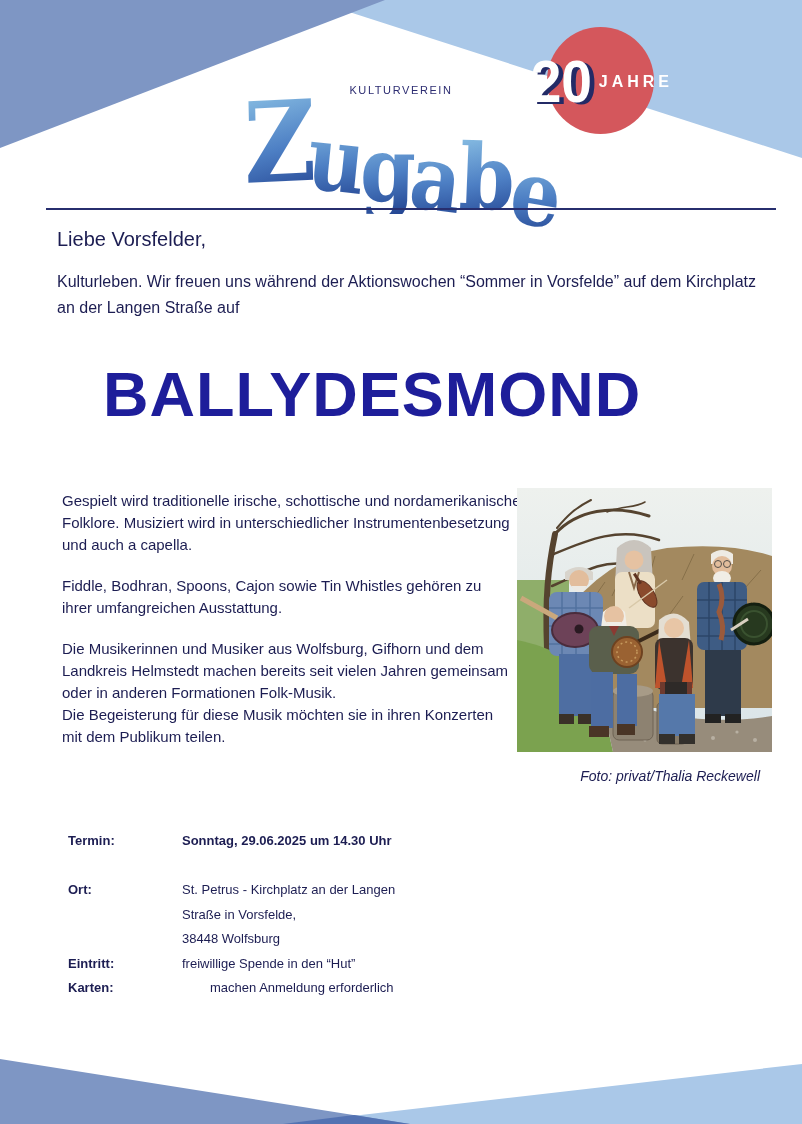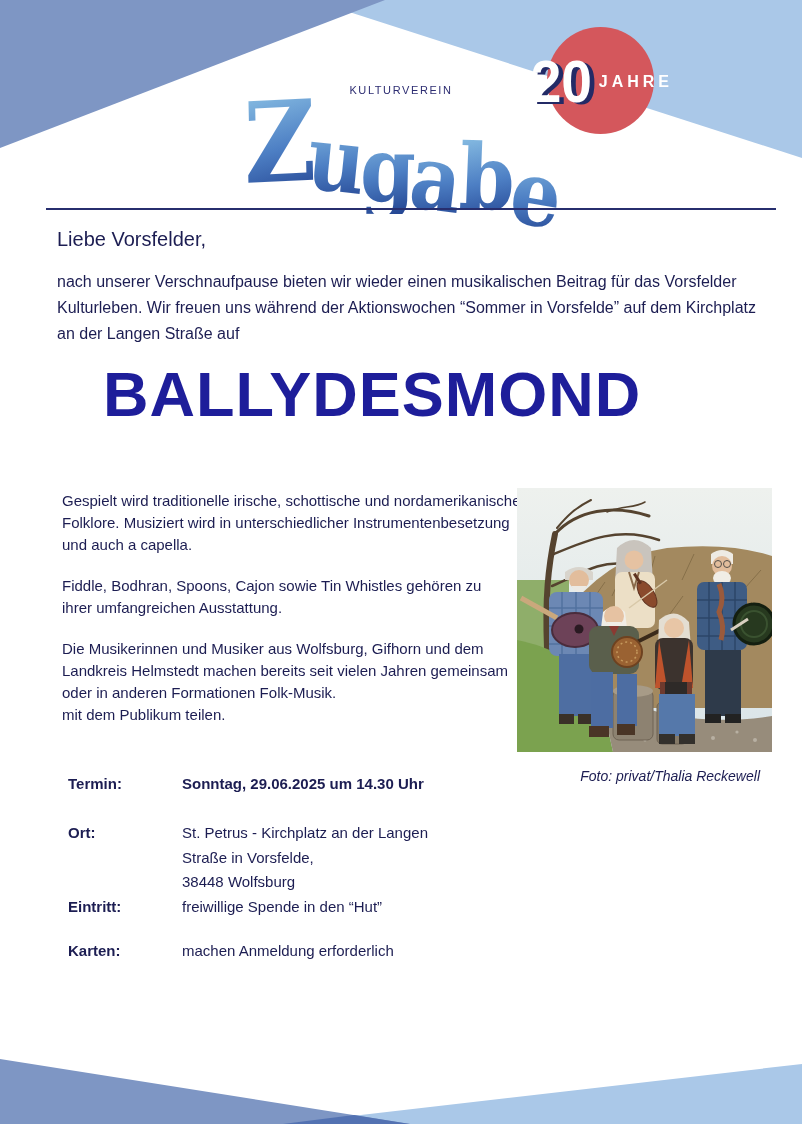--- a/index.html
+++ b/index.html
@@ -56,28 +56,28 @@
   .about .para{margin:0 8px 19px 0;}
   .about .para:last-child{margin-bottom:0;}
   .about div{white-space:nowrap;}
   
   .photo{position:absolute;top:488px;left:517px;}
   .photo-caption{
     position:absolute;top:768px;left:517px;width:243px;text-align:right;
     font-size:14px;font-style:italic;color:#1c1d52;
   }
   
-  .details{position:absolute;top:771px;left:68px;font-size:15px;}
+  .details{position:absolute;top:828px;left:68px;font-size:13px;}
   .drow{display:grid;grid-template-columns:114px auto;align-items:start;}
   .dlabel{font-weight:bold;}
   .drow-termin{margin-bottom:24px;line-height:26px;}
   .drow-termin .dvalue{font-weight:bold;}
   .drow-ort{line-height:24.5px;}
   .drow-eintritt{line-height:24.5px;}
-  .drow-karten{margin-top:20px;line-height:24.5px;}
+  .drow-karten{margin-top:0;line-height:24.5px;gap:28px;}
   
   .footer-deco{position:absolute;bottom:0;left:0;}
 </style>
 </head>
 <body>
 
 <div class="page">
 
   <svg class="header-deco" width="802" height="162" viewBox="0 0 802 162">
     <polygon points="312,0 802,0 802,158" fill="#aac8e8"></polygon>
@@ -93,41 +93,41 @@
   <div class="badge">
     <div class="badge-number">20</div>
     <div class="badge-label">JAHRE</div>
   </div>
 
   <div class="header-rule"></div>
 
   <div class="greeting">Liebe Vorsfelder,</div>
 
   <div class="intro">
-    <div>nach unserer Verschnaufpause bieten wir wieder einen musikalischen Beitrag für das Vorsfelder</div>
     <div>Kulturleben. Wir freuen uns während der Aktionswochen “Sommer in Vorsfelde” auf dem Kirchplatz</div>
     <div>an der Langen Straße auf</div>
   </div>
 
   <h1 class="headline">BALLYDESMOND</h1>
 
   <div class="about">
     <div class="para">
       <div>Gespielt wird traditionelle irische, schottische und nordamerikanische</div>
       <div>Folklore. Musiziert wird in unterschiedlicher Instrumentenbesetzung</div>
       <div>und auch a capella.</div>
     </div>
     <div class="para">
       <div>Fiddle, Bodhran, Spoons, Cajon sowie Tin Whistles gehören zu</div>
       <div>ihrer umfangreichen Ausstattung.</div>
     </div>
     <div class="para">
       <div>Die Musikerinnen und Musiker aus Wolfsburg, Gifhorn und dem</div>
       <div>Landkreis Helmstedt machen bereits seit vielen Jahren gemeinsam</div>
       <div>oder in anderen Formationen Folk-Musik.</div>
+      <div>Die Begeisterung für diese Musik möchten sie in ihren Konzerten</div>
       <div>mit dem Publikum teilen.</div>
     </div>
   </div>
 
   <svg class="photo" width="255" height="264" viewBox="0 0 255 264">
     <defs>
       <linearGradient id="skyG" x1="0" y1="0" x2="0" y2="1">
         <stop offset="0" stop-color="#eef1ee"></stop>
           <stop offset="1" stop-color="#d9e4e8"></stop>
       </linearGradient>

